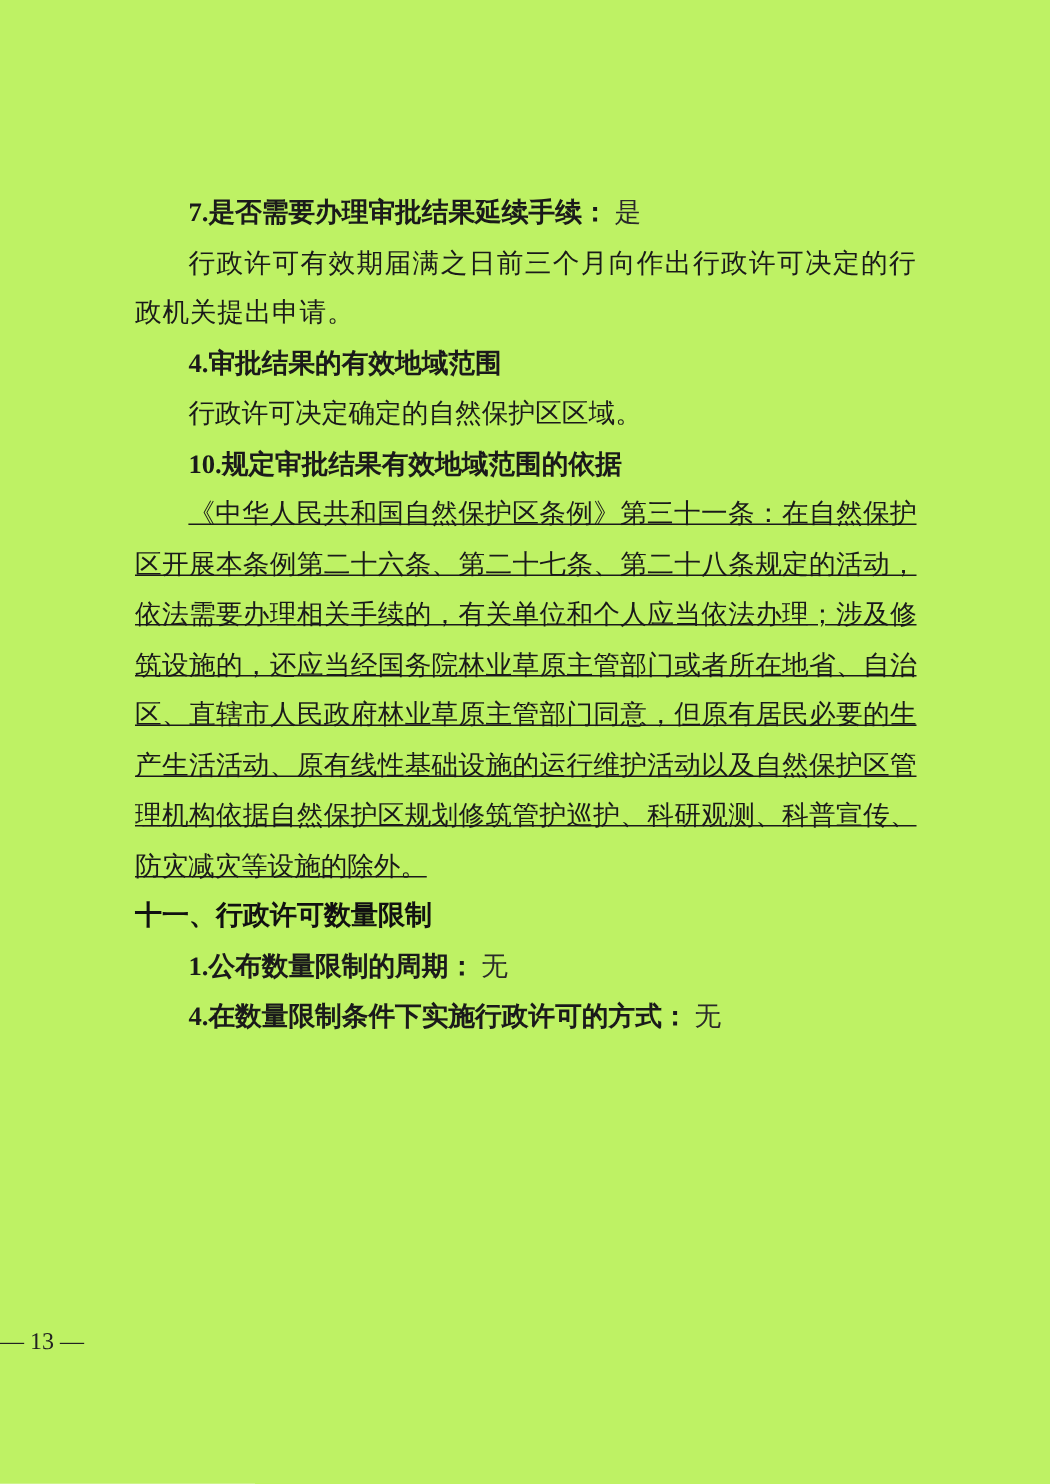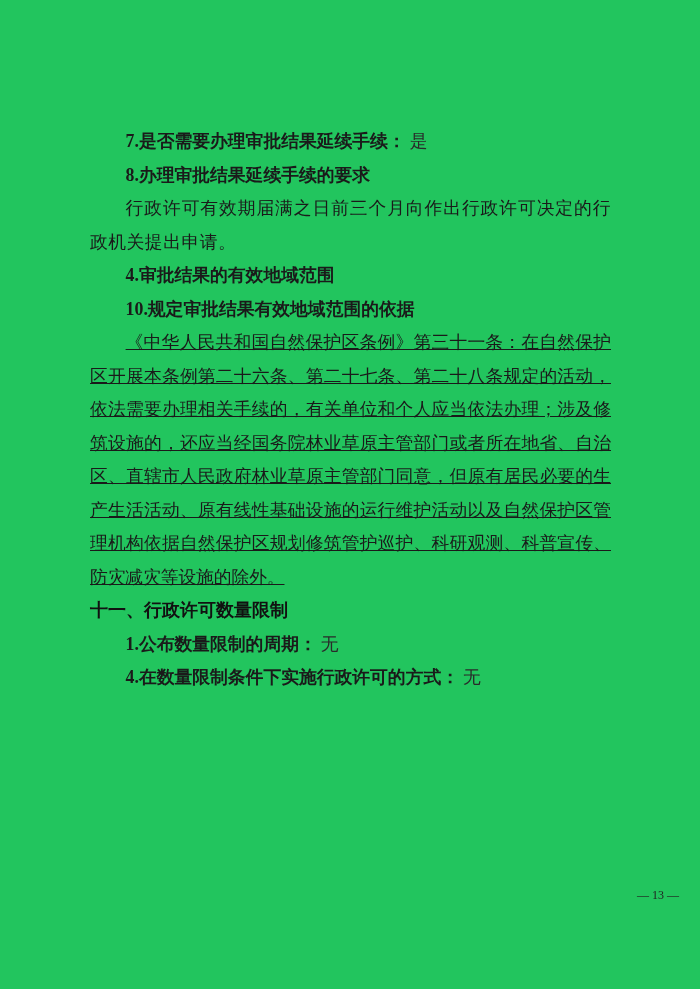--- a/index.html
+++ b/index.html
@@ -10,21 +10,21 @@
     background: #ffffff;
     position: relative;
     overflow: hidden;
     font-family: "Liberation Serif", serif;
     color: #1a1a1a;
   }
   .page {
     position: absolute;
     left: 0; top: 0;
     width: 700px; height: 989px;
-    background: #22c55e;
+    background: #bef264;
   }
   .content {
     position: absolute;
     left: 90px;
     top: 125px;
     width: 521px;
   }
   .content p {
     margin: 0;
     padding: 0;
@@ -56,41 +56,41 @@
     font-weight: 600;
     font-size: 18px !important;
     text-indent: 0;
     color: #111111;
   }
   .footer {
     position: absolute;
     left: 0;
     top: 884px;
     width: 679px;
-    text-align: right;
-    font-size: 12px;
+    text-align: left;
+    font-size: 16px;
     line-height: 22px;
     color: #222222;
     font-family: "Liberation Serif", serif;
   }
 </style>
 </head>
 <body>
 
 <div class="page">
   <div class="content">
 
     <p class="sub-heading"><span>7.是否需要办理审批结果延续手续：</span><span class="answer">是</span></p>
 
-    <p class="sub-heading">8.办理审批结果延续手续的要求</p>
 
     <p class="body-text stretch">行政许可有效期届满之日前三个月向作出行政许可决定的行政机关提出申请。</p>
 
     <p class="sub-heading">4.审批结果的有效地域范围</p>
 
+    <p class="body-text">行政许可决定确定的自然保护区区域。</p>
 
     <p class="sub-heading">10.规定审批结果有效地域范围的依据</p>
 
     <p class="body-text tight">《中华人民共和国自然保护区条例》第三十一条：在自然保护区开展本条例第二十六条、第二十七条、第二十八条规定的活动，依法需要办理相关手续的，有关单位和个人应当依法办理；涉及修筑设施的，还应当经国务院林业草原主管部门或者所在地省、自治区、直辖市人民政府林业草原主管部门同意，但原有居民必要的生产生活活动、原有线性基础设施的运行维护活动以及自然保护区管理机构依据自然保护区规划修筑管护巡护、科研观测、科普宣传、防灾减灾等设施的除外。</p>
 
     <p class="section-heading">十一、行政许可数量限制</p>
 
 
 
     <p class="sub-heading"><span>1.公布数量限制的周期：</span><span class="answer">无</span></p>

